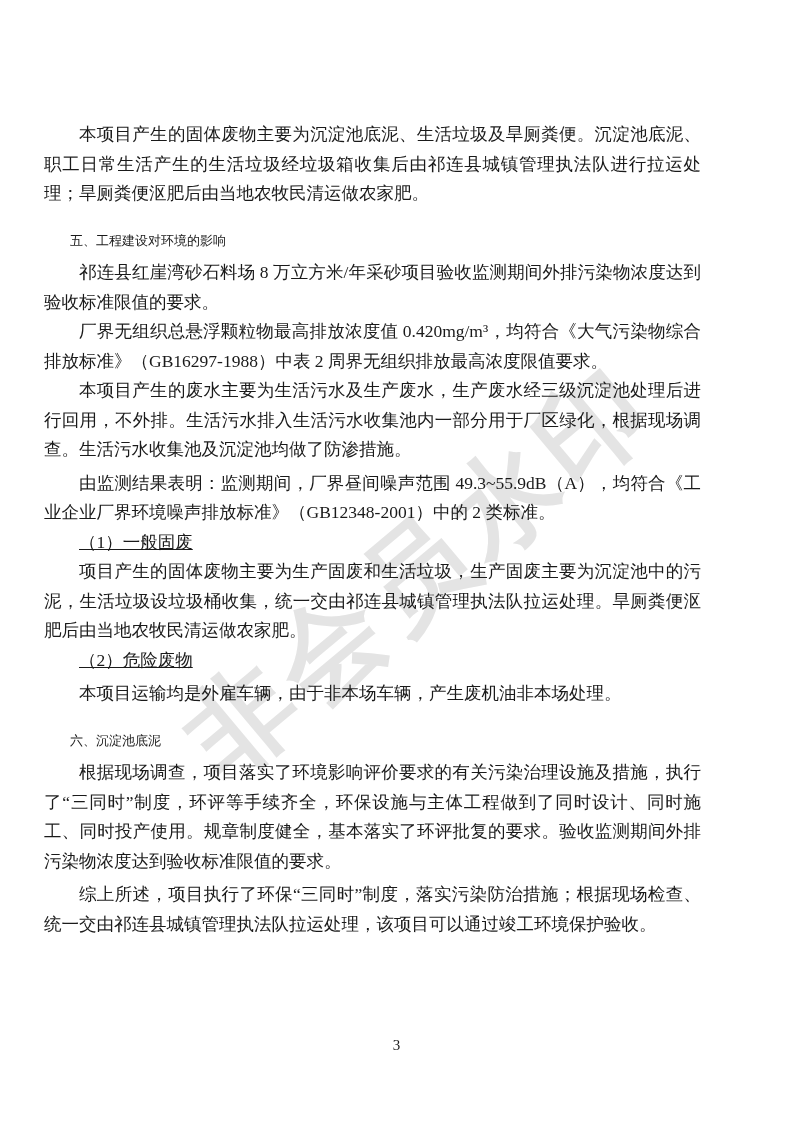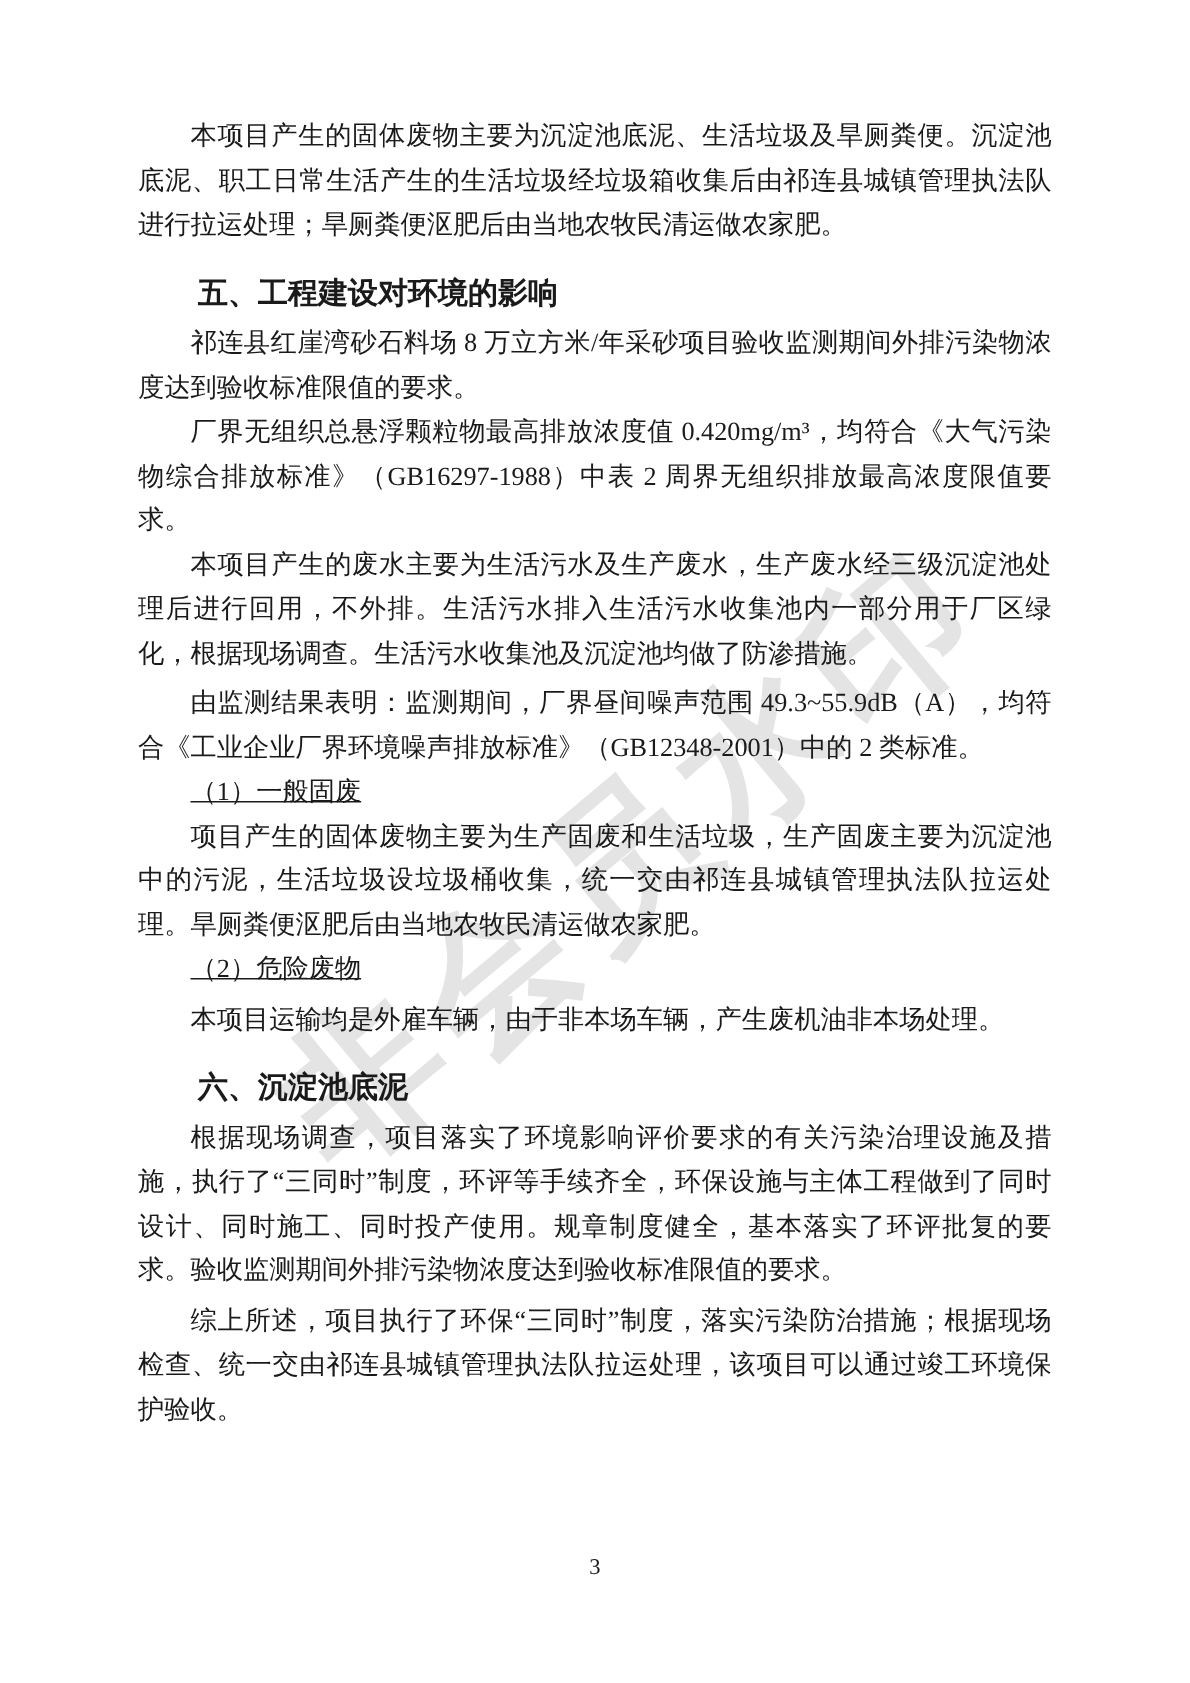--- a/index.html
+++ b/index.html
@@ -26,34 +26,35 @@
     font-size: 106px;
     letter-spacing: 8px;
     white-space: nowrap;
     color: #e4e4e4;
     z-index: 0;
     user-select: none;
   }
   .content {
     position: relative;
     z-index: 1;
-    padding: 76px 92px 0 92px;
+    padding: 76px 92px 0 44px;
     font-size: 17.5px;
     line-height: 29.5px;
     text-align: justify;
+    margin-top: 44px;
   }
   .content p {
     margin: 0;
     text-indent: 2em;
   }
   .section-heading {
     margin: 17px 0 3px 0;
-    font-weight: bold;
+    font-weight: normal;
     text-indent: 2em;
-    font-size: 20px;
+    font-size: 13px;
   }
   .sub-heading {
     margin: 6px 0 0 0;
     text-indent: 0.3em;
     text-decoration: underline;
   }
   .para-gap {
     margin-top: 4px !important;
   }
   .page-number {

